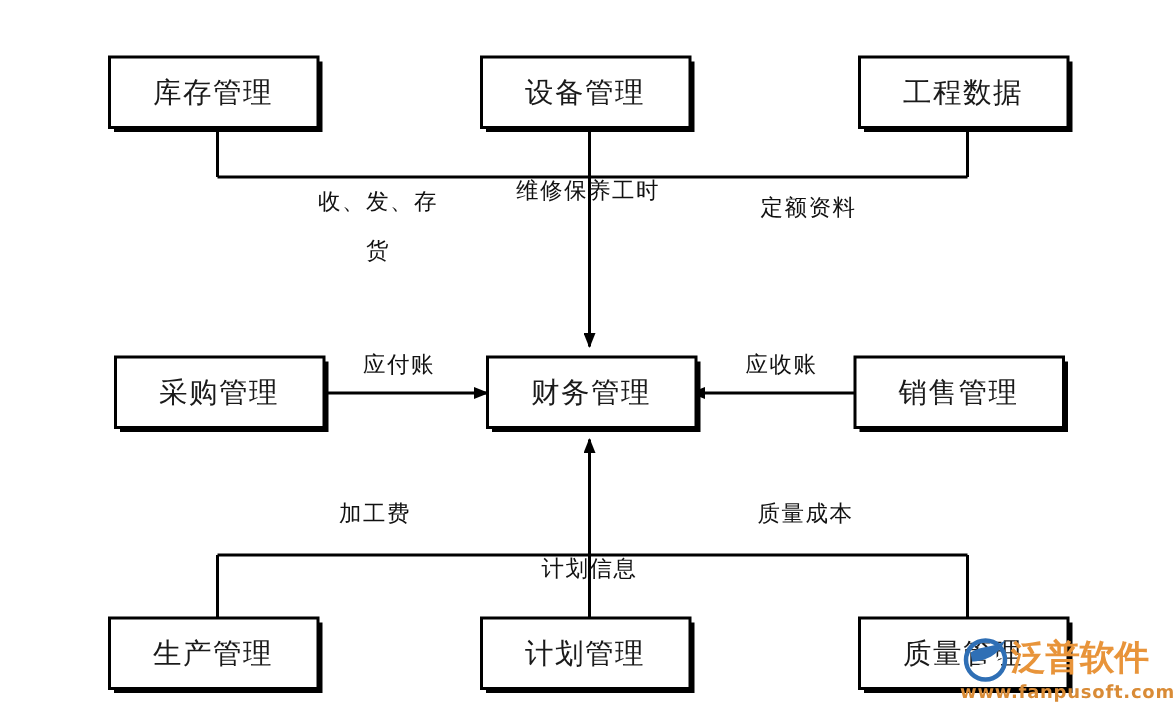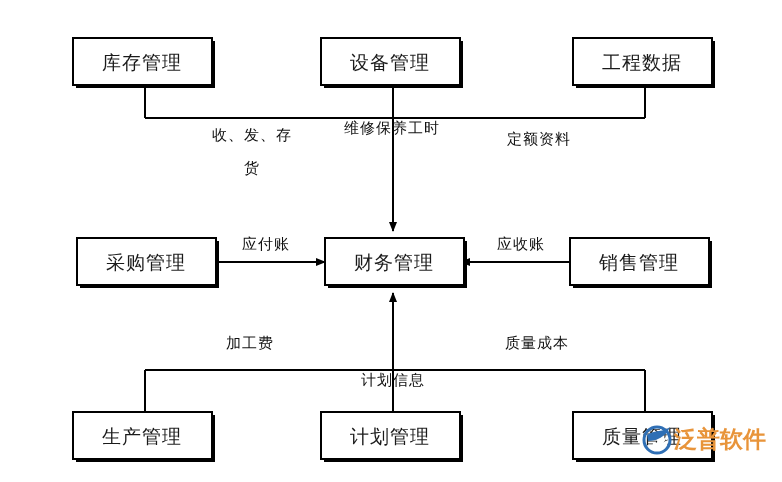--- a/index.html
+++ b/index.html
@@ -201,15 +201,16 @@
     <div class="wm-row">
       <div class="wm-mark">
         <svg viewBox="0 0 34 32" width="34" height="32">
           <path d="M4 17 a13 13 0 1 0 13 -13 a13 13 0 0 0 -13 13 z" fill="none" stroke="#2f6fb5" stroke-width="3"></path>
           <path d="M7 12 C14 7, 24 9, 30 4 C26 14, 16 18, 8 18 Z" fill="#2f6fb5"></path>
           <path d="M13 20 C18 20, 23 17, 27 13 C24 22, 18 26, 12 26 Z" fill="#ffffff"></path>
         </svg>
       </div>
       <div class="wm-text">泛普软件</div>
     </div>
+    <div class="wm-url">www.fanpusoft.com</div>
   </div>
 
 </div>
 
 </body></html>

